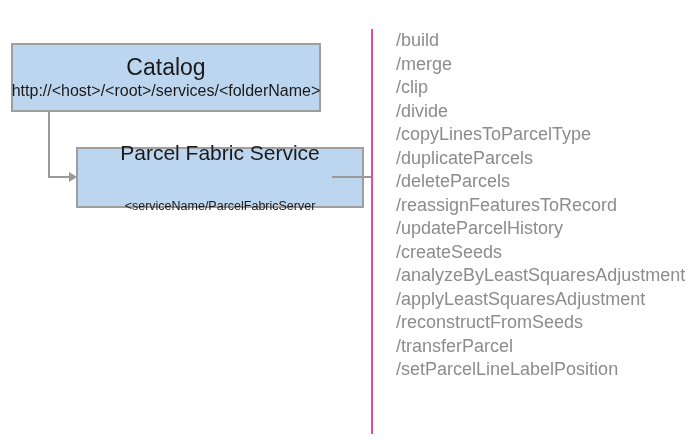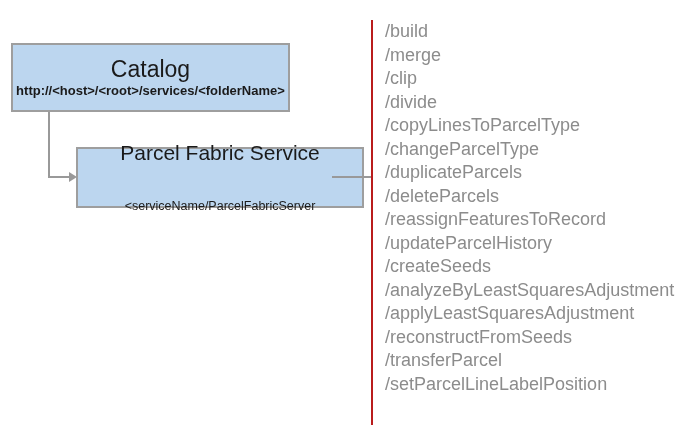--- a/index.html
+++ b/index.html
@@ -37,30 +37,29 @@
   }
   .node-sub {
     color: #1a1a1a;
     line-height: 1.1;
     white-space: nowrap;
   }
 
   #node-catalog {
     left: 11px;
     top: 43px;
-    width: 279px;
+    width: 310px;
     height: 69px;
   }
   #node-catalog .node-title {
     font-size: 23px;
     margin-bottom: 2px;
   }
   #node-catalog .node-sub {
-    font-size: 13px;
-    font-weight: bold;
+    font-size: 16px;
   }
 
   #node-service {
     left: 76px;
     top: 147px;
     width: 288px;
     height: 61px;
   }
   #node-service .node-title {
     font-size: 21px;
@@ -106,24 +105,24 @@
     left: 332px;
     top: 176px;
     width: 40px;
     height: 2px;
   }
 
   
   #operations {
     position: absolute;
     left: 371px;
-    top: 20px;
+    top: 29px;
     height: 405px;
-    border-left: 2px solid #b91c1c;
-    padding-left: 12px;
+    border-left: 2px solid #ec4899;
+    padding-left: 23px;
     box-sizing: border-box;
   }
   .op-item {
     color: #8c8c8c;
     font-size: 18px;
     line-height: 23.5px;
     white-space: nowrap;
   }
 </style>
 </head>
@@ -146,21 +145,20 @@
   </div>
 
   <div class="edge" id="edge-service-ops"></div>
 
   <div id="operations">
     <div class="op-item">/build</div>
     <div class="op-item">/merge</div>
     <div class="op-item">/clip</div>
     <div class="op-item">/divide</div>
     <div class="op-item">/copyLinesToParcelType</div>
-    <div class="op-item">/changeParcelType</div>
     <div class="op-item">/duplicateParcels</div>
     <div class="op-item">/deleteParcels</div>
     <div class="op-item">/reassignFeaturesToRecord</div>
     <div class="op-item">/updateParcelHistory</div>
     <div class="op-item">/createSeeds</div>
     <div class="op-item">/analyzeByLeastSquaresAdjustment</div>
     <div class="op-item">/applyLeastSquaresAdjustment</div>
     <div class="op-item">/reconstructFromSeeds</div>
     <div class="op-item">/transferParcel</div>
     <div class="op-item">/setParcelLineLabelPosition</div>

